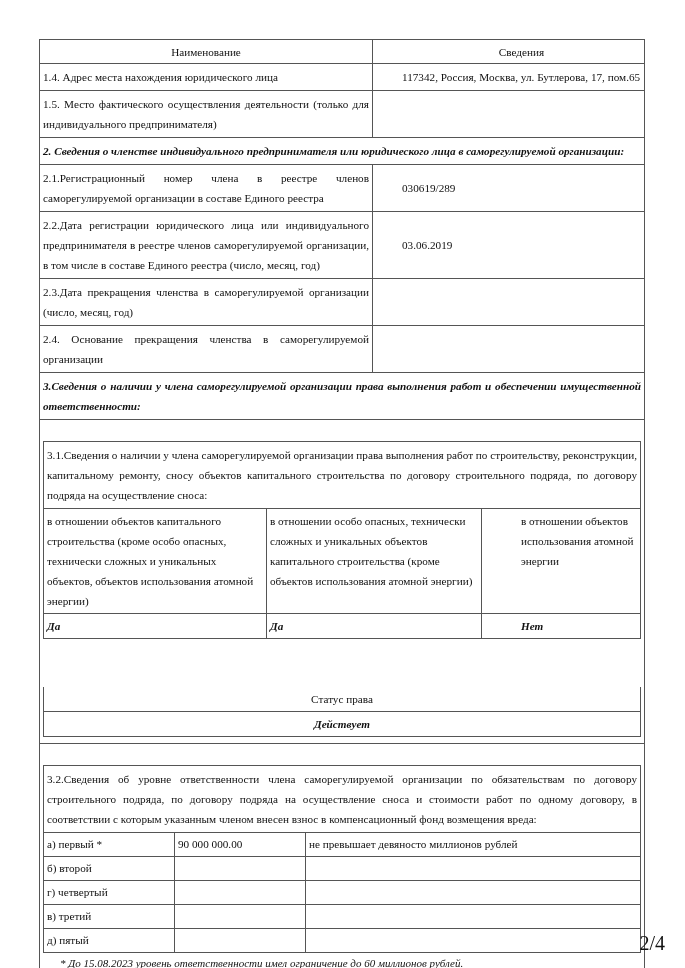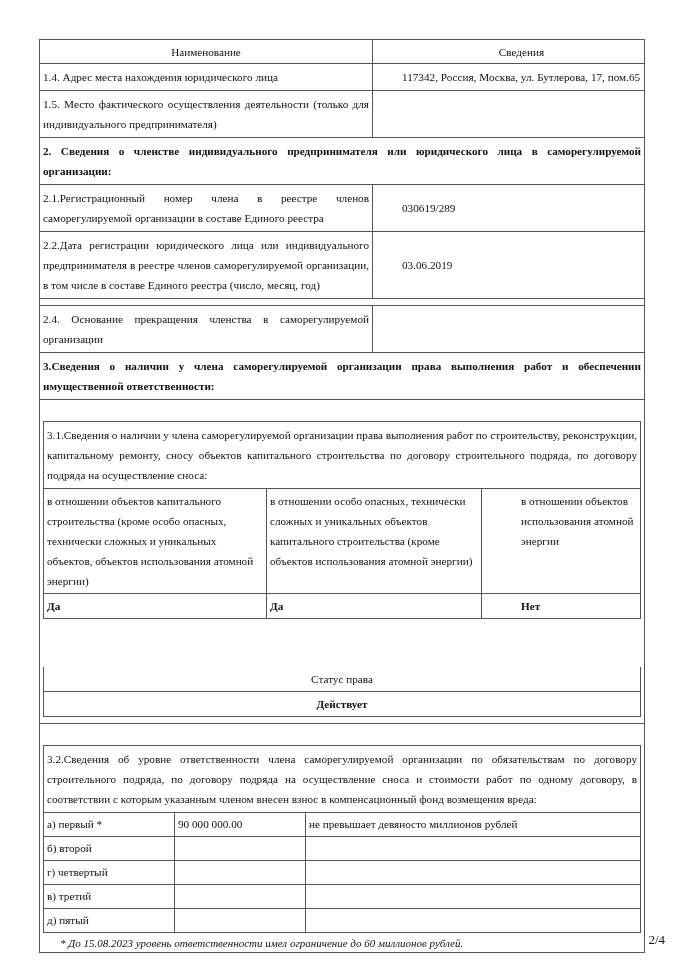--- a/index.html
+++ b/index.html
@@ -6,36 +6,36 @@
   body { width:685px; height:968px; position:relative; overflow:hidden;
          font-family:"Liberation Serif", "DejaVu Serif", serif; color:#111; font-size:11.2px; }
   .doc { position:absolute; left:39px; top:39px; width:606px;
          border:1.5px solid #555; box-sizing:border-box; }
   .row { display:flex; border-bottom:1.5px solid #555; box-sizing:border-box;gap:26px; }
   .row:last-child { border-bottom:none; }
   .c1 { width:333px; border-right:1.5px solid #555; box-sizing:border-box; padding:3px 3px; line-height:20px; text-align:justify; text-align-last:left; }
   .c2 { flex:1; padding:3px 3px; line-height:20px; display:flex; align-items:center; }
   .hdr .c1, .hdr .c2 { justify-content:center; text-align:center; text-align-last:center; display:flex; align-items:center; }
   .full { width:100%; padding:3px 3px; line-height:20px; text-align:justify; text-align-last:left; box-sizing:border-box; }
-  .bold { font-weight:bold; }
+  .bold { font-weight:bold;font-style:italic; }
   .section-wrap { padding:21px 3px 6px 3px; box-sizing:border-box; }
   .inner { border:1.5px solid #555; box-sizing:border-box; }
   .inner .irow { display:flex; border-bottom:1.5px solid #555; }
   .inner .irow:last-child { border-bottom:none; }
   .cell { padding:2px 3px; line-height:20px; box-sizing:border-box; }
   .ic1 { width:223px; border-right:1.5px solid #555; }
   .ic2 { width:215px; border-right:1.5px solid #555; }
   .ic3 { flex:1; display:flex; align-items:flex-start;margin-left:36px; }
   .center { text-align:center; width:100%; }
   .t2c1 { width:131px; border-right:1.5px solid #555; }
   .t2c2 { width:131px; border-right:1.5px solid #555; }
   .t2c3 { flex:1; }
   .t2row .cell { height:23px; line-height:19px; }
   .footnote { font-style:italic; padding:4px 0 3px 17px; font-size:11px; }
-  .pagenum { position:absolute; right:20px; top:932px; font-size:13px; }
+  .pagenum { position:absolute; right:20px; top:932px; font-size:20px; }
 </style>
 </head>
 <body>
 
 <div class="doc">
   <div class="row hdr" style="height:24px;">
     <div class="c1" style="padding:0;">Наименование</div>
     <div class="c2" style="padding:0;">Сведения</div>
   </div>
 
@@ -53,20 +53,21 @@
   </div>
   <div class="row">
     <div class="c1">2.1.Регистрационный номер члена в реестре членов саморегулируемой организации в составе Единого реестра</div>
     <div class="c2">030619/289</div>
   </div>
   <div class="row">
     <div class="c1">2.2.Дата регистрации юридического лица или индивидуального предпринимателя в реестре членов саморегулируемой организации, в том числе в составе Единого реестра (число, месяц, год)</div>
     <div class="c2">03.06.2019</div>
   </div>
   <div class="row">
+    <div class="c1">2.3.Дата прекращения членства в саморегулируемой организации (число, месяц, год)</div>
     <div class="c2"></div>
   </div>
   <div class="row">
     <div class="c1">2.4. Основание прекращения членства в саморегулируемой организации</div>
     <div class="c2"></div>
   </div>
 
   <div class="row">
     <div class="full bold">3.Сведения о наличии у члена саморегулируемой организации права выполнения работ и обеспечении имущественной ответственности:</div>
   </div>

